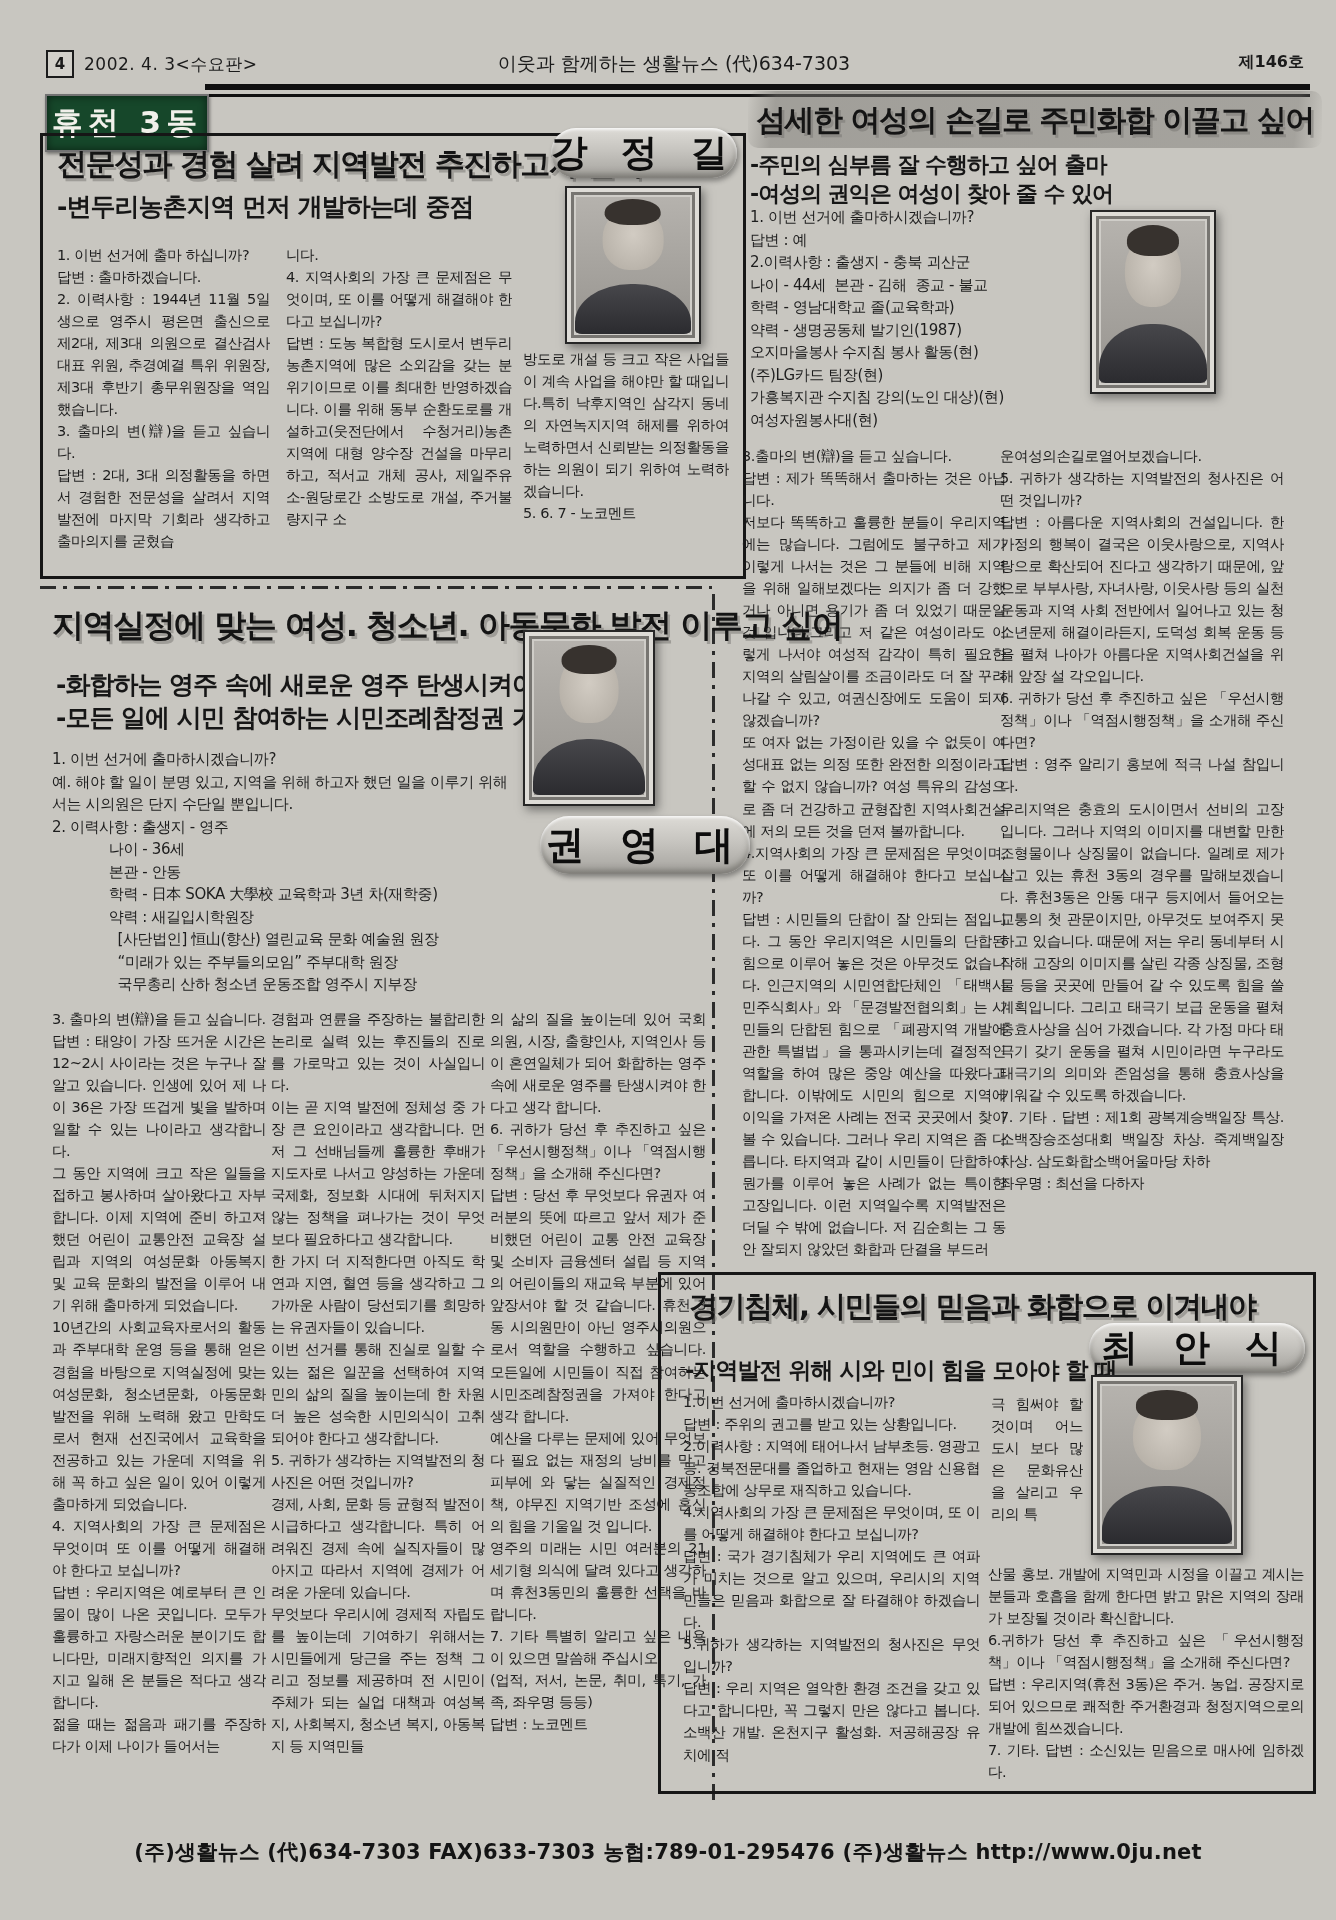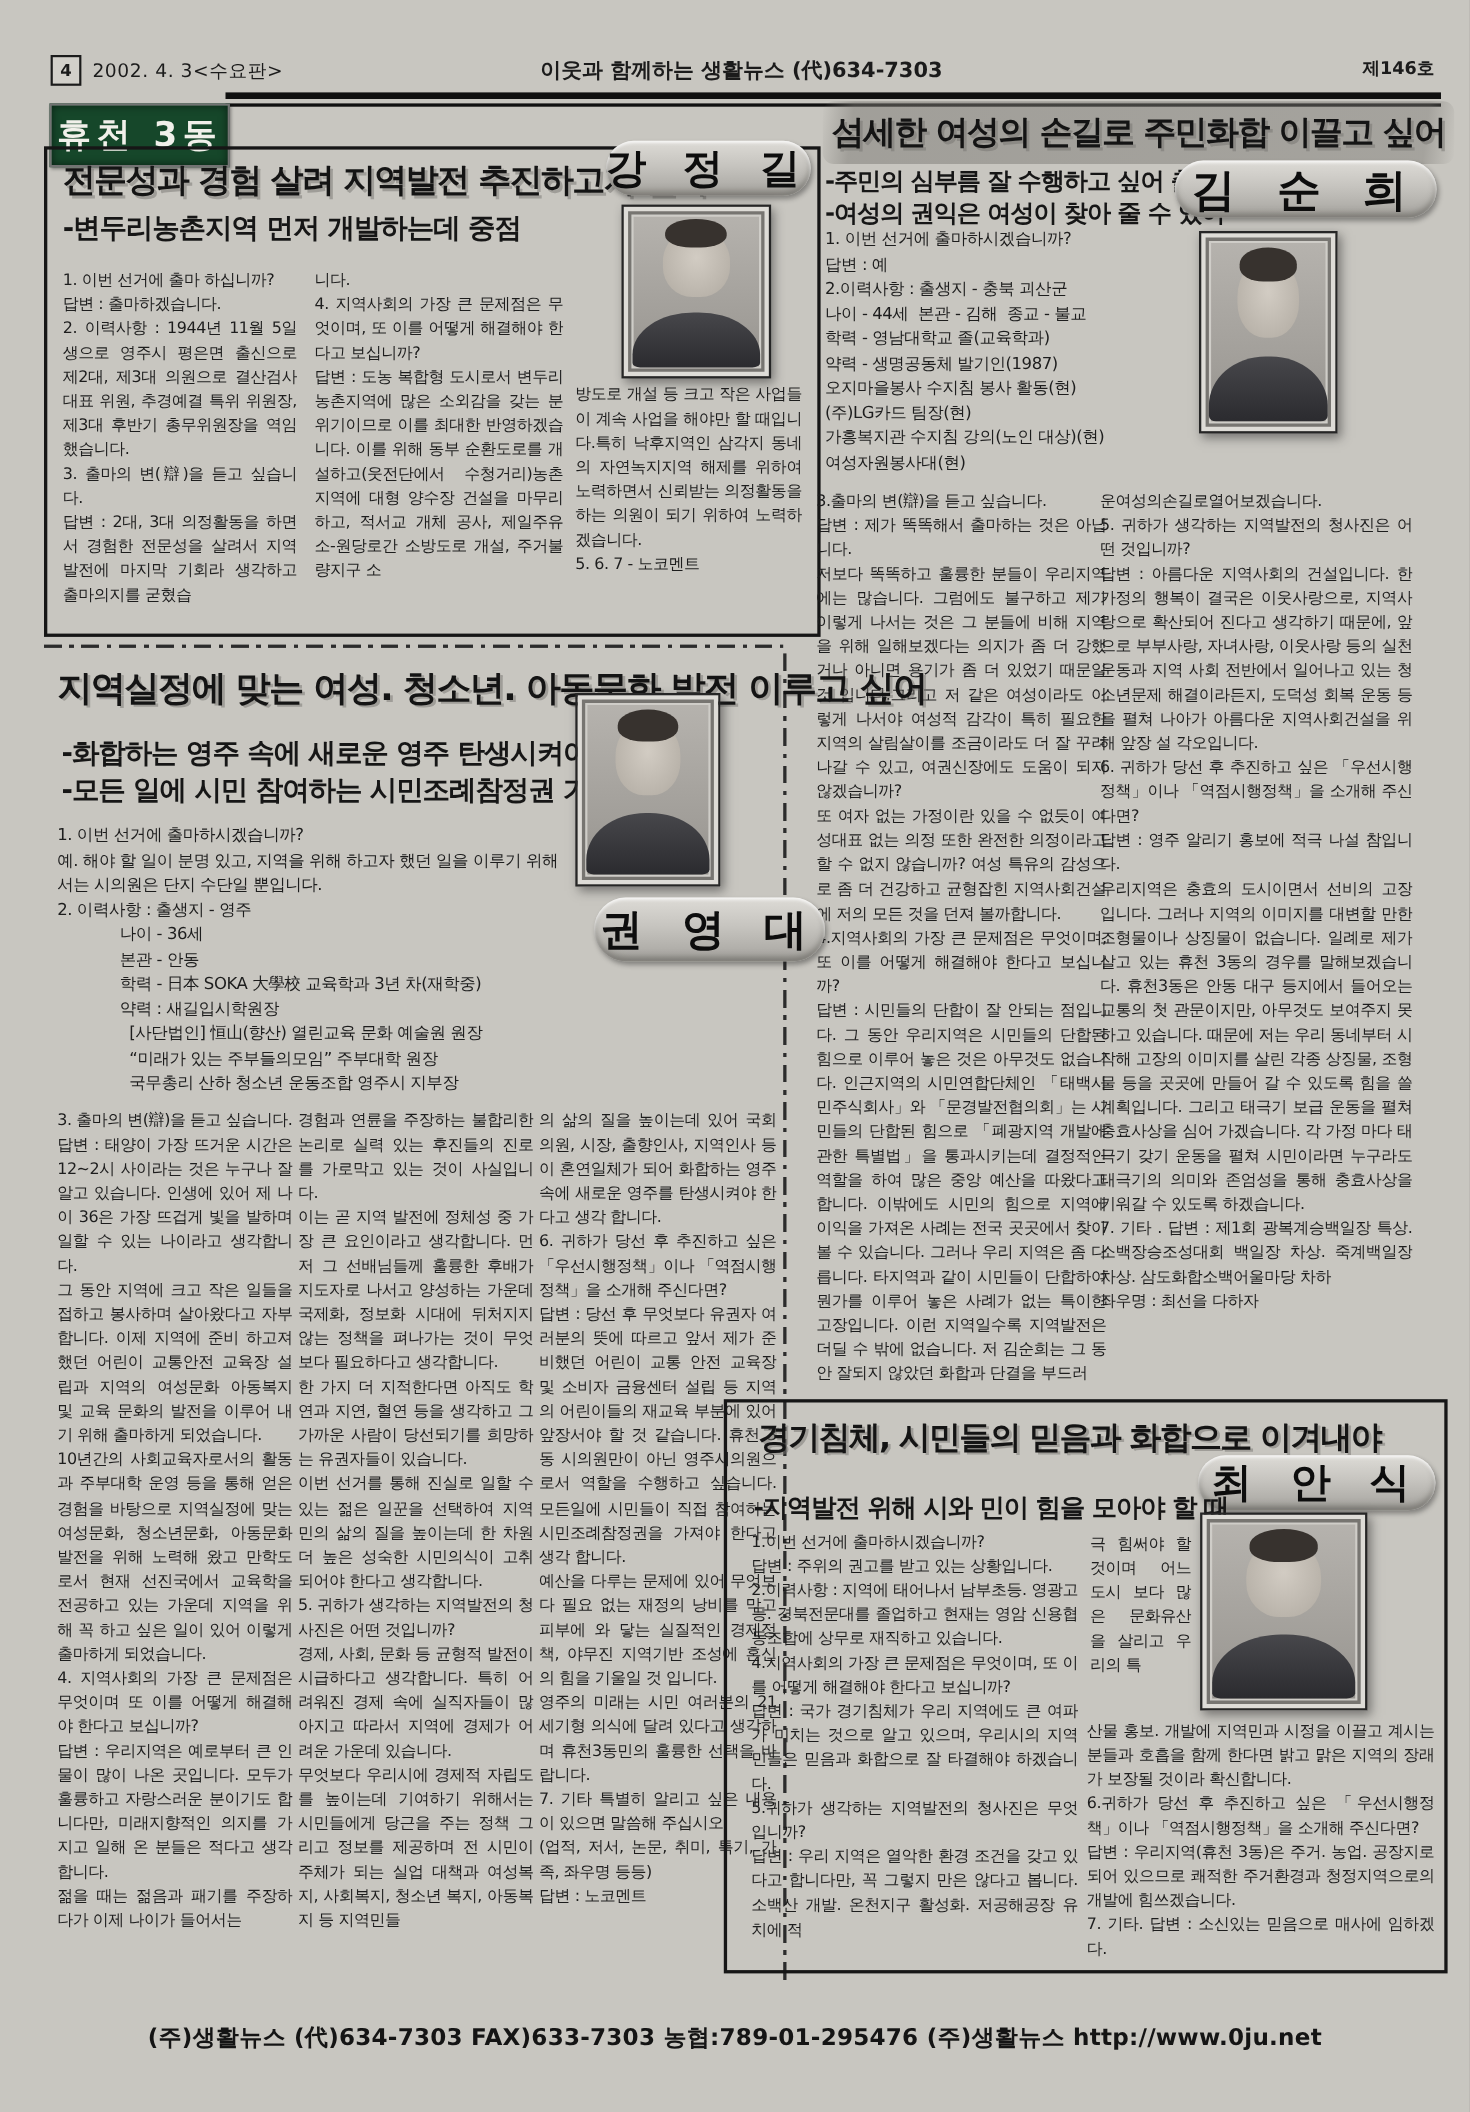--- a/index.html
+++ b/index.html
@@ -2,21 +2,21 @@
 <html><head>
 <meta charset="utf-8">
 <style>
   html,body{margin:0;padding:0;}
   body{background:#9a9892;font-family:"DejaVu Sans","Liberation Sans",sans-serif;}
   #paper{position:relative;width:1336px;height:1920px;background:#c8c6c0;overflow:hidden;color:#1b1b1b;margin:0 auto;}
   .abs{position:absolute;}
   
   .pagenum{width:24px;height:24px;border:2px solid #1b1b1b;display:flex;align-items:center;justify-content:center;font-size:15px;font-weight:bold;background:#d2d0ca;}
   .hdr-date{font-size:17px;font-weight:400;letter-spacing:0.5px;}
-  .hdr-center{left:12px;right:0;text-align:center;font-size:19px;font-weight:700;}
+  .hdr-center{left:12px;right:0;text-align:center;font-size:19px;font-weight:400;}
   .hdr-issue{font-size:16px;font-weight:700;}
   .rule2{border-top:6px solid #101010;border-bottom:3px solid #101010;height:4px;}
   .badge{background:#16472a;border:2px solid #737373;color:#f1f0ea;font-weight:800;font-size:31px;display:flex;align-items:center;justify-content:center;letter-spacing:5px;box-shadow:inset 0 0 8px rgba(0,0,0,.55),1px 2px 3px rgba(0,0,0,.4);}
   
   .artbox{border:3px solid #161616;background:transparent;}
   .headline{font-weight:900;color:#141414;letter-spacing:-1.5px;text-shadow:2.5px 2.5px 0 rgba(118,116,111,.5);white-space:nowrap;}
   .marker{background:linear-gradient(97deg,rgba(122,120,115,0) 0%,rgba(122,120,115,.5) 5%,rgba(122,120,115,.45) 95%,rgba(122,120,115,0) 100%);border-radius:10px;padding:11px 8px;}
   .subhead{font-weight:800;color:#161616;letter-spacing:-1px;white-space:nowrap;}
   .capsule{display:flex;align-items:center;justify-content:center;font-weight:900;color:#0d0d0d;background:linear-gradient(180deg,#dddbd6 0%,#c6c4bf 45%,#a5a39e 100%);border-radius:60px;box-shadow:inset 0 2px 3px rgba(255,255,255,.85),inset 0 -4px 6px rgba(85,83,79,.55),2px 3px 5px rgba(25,25,25,.4);white-space:nowrap;}
   
@@ -60,21 +60,20 @@
     <div class="abs bodytext" style="left:243px;top:108px;width:226px;height:322px;">니다.
 4. 지역사회의 가장 큰 문제점은 무엇이며, 또 이를 어떻게 해결해야 한다고 보십니까?
 답변 : 도농 복합형 도시로서 변두리농촌지역에 많은 소외감을 갖는 분위기이므로 이를 최대한 반영하겠습니다. 이를 위해 동부 순환도로를 개설하고(웃전단에서 수청거리)농촌지역에 대형 양수장 건설을 마무리하고, 적서교 개체 공사, 제일주유소-원당로간 소방도로 개설, 주거불량지구 소</div>
     <div class="abs bodytext" style="left:480px;top:212px;width:206px;height:218px;">방도로 개설 등 크고 작은 사업들이 계속 사업을 해야만 할 때입니다.특히 낙후지역인 삼각지 동네의 자연녹지지역 해제를 위하여 노력하면서 신뢰받는 의정활동을 하는 의원이 되기 위하여 노력하겠습니다.
 5. 6. 7 - 노코멘트</div>
   </div>
 
   <div class="abs headline" style="left:748px;top:100px;font-size:30px;"><span class="marker">섬세한 여성의 손길로 주민화합 이끌고 싶어</span></div>
   <div class="abs subhead" style="left:750px;top:150px;font-size:22px;">-주민의 심부름 잘 수행하고 싶어 출마</div>
   <div class="abs subhead" style="left:750px;top:179px;font-size:22px;">-여성의 권익은 여성이 찾아 줄 수 있어</div>
-  <div class="abs capsule" style="left:1068px;top:146px;width:238px;height:52px;font-size:40px;letter-spacing:12px;">김 순 희</div>
   <div class="abs photo" style="left:1090px;top:210px;width:122px;height:180px;">
     <div class="ph-face"></div>
     <div class="ph-body"></div>
   </div>
   <div class="abs introtext" style="left:750px;top:206px;width:335px;height:232px;">1. 이번 선거에 출마하시겠습니까?
 답변 : 예
 2.이력사항 : 출생지 - 충북 괴산군
 나이 - 44세  본관 - 김해  종교 - 불교
 학력 - 영남대학교 졸(교육학과)
 약력 - 생명공동체 발기인(1987)

